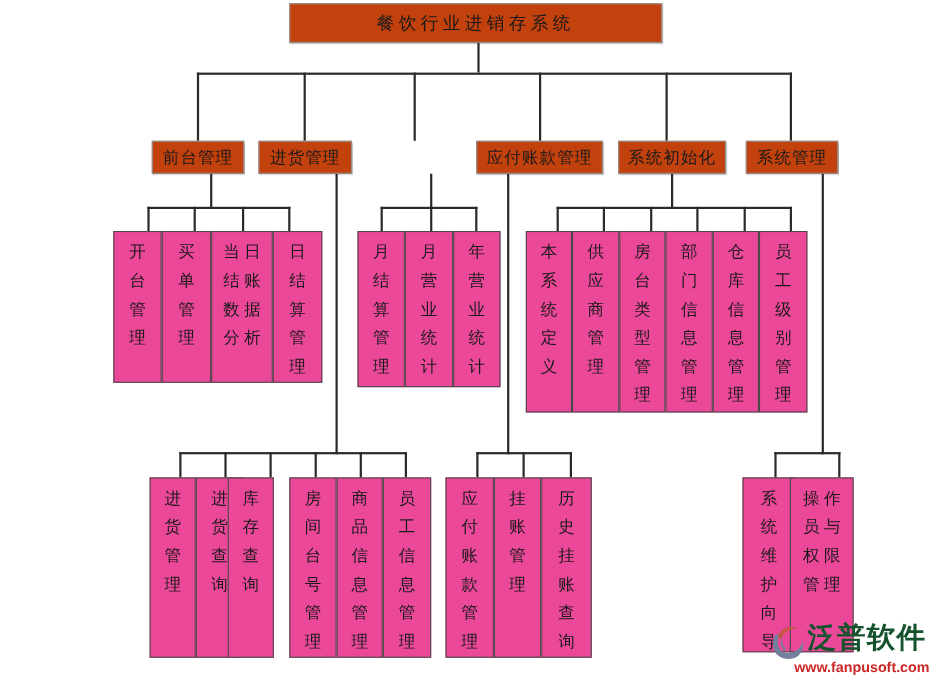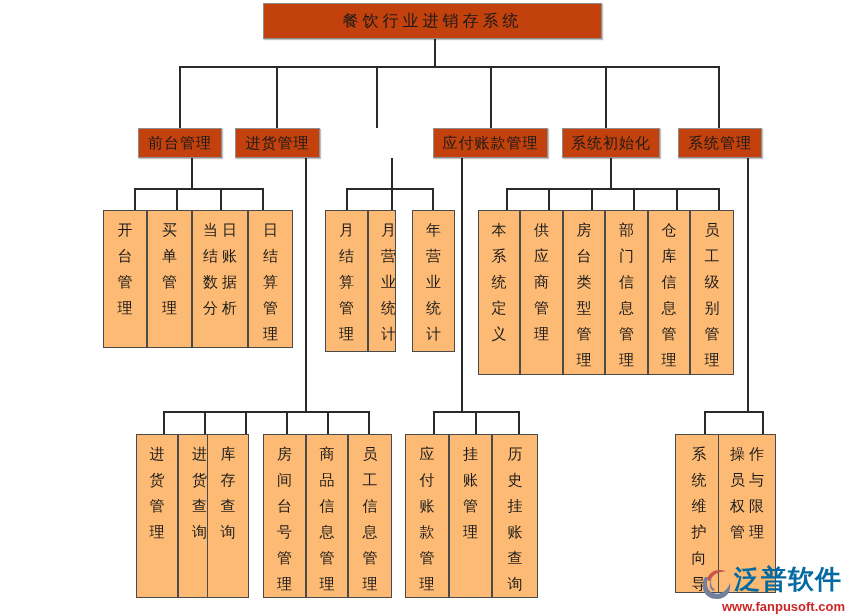--- a/index.html
+++ b/index.html
@@ -7,29 +7,29 @@
           font-family:"Liberation Serif","DejaVu Serif",serif;color:#1a1a1a;}
   
   .ln{position:absolute;background:#2a2a2a;}
   
   .hbx{position:absolute;box-sizing:border-box;background:#c2410c;border:1px solid #8f8f8f;
        box-shadow:1px 1px 1px rgba(0,0,0,0.25);
        display:flex;align-items:center;justify-content:center;
        font-size:15px;letter-spacing:1px;white-space:nowrap;}
   .root{font-size:16px;letter-spacing:4px;}
   
-  .cbx{position:absolute;box-sizing:border-box;background:#fdba74;border:1px solid #4a4a4a;
+  .cbx{position:absolute;box-sizing:border-box;background:#ec4899;border:1px solid #4a4a4a;
        font-size:15px;line-height:26px;text-align:center;padding-top:6px;overflow:hidden;}
   .c1{padding-left:12px;padding-right:12px;}   
   .c2{letter-spacing:4px;padding-left:7px;padding-right:3px;} 
   
   .wm{position:absolute;left:700px;top:564px;width:146px;z-index:5;}
   .wm-row{display:flex;align-items:flex-start;}
   .wm-brand{font-family:"Liberation Sans","DejaVu Sans",sans-serif;font-weight:bold;
-            font-size:26px;line-height:30px;color:#0369a1;letter-spacing:1px;white-space:nowrap;}
+            font-size:26px;line-height:30px;color:#14532d;letter-spacing:1px;white-space:nowrap;}
   .wm-url{font-family:"Liberation Sans","DejaVu Sans",sans-serif;font-weight:bold;
           font-size:13px;color:#cc2626;margin:-1px 0 0 22px;white-space:nowrap;}
   .wm-logo{margin:2px 2px 0 0;flex:none;}
 </style>
 </head>
 <body>
 
 <div class="canvas">
 
   <div class="ln" style="left:434px;top:39px;width:2px;height:27px;"></div>
@@ -90,21 +90,21 @@
   <div class="hbx" style="left:433px;top:128px;width:115px;height:30px;">应付账款管理</div>
   <div class="hbx" style="left:562px;top:128px;width:98px;height:30px;">系统初始化</div>
   <div class="hbx" style="left:678px;top:128px;width:84px;height:30px;">系统管理</div>
 
   <div class="cbx c1" style="left:103px;top:210px;width:44px;height:138px;">开台管理</div>
   <div class="cbx c1" style="left:147px;top:210px;width:45px;height:138px;">买单管理</div>
   <div class="cbx c2" style="left:192px;top:210px;width:56px;height:138px;">当日结账数据分析</div>
   <div class="cbx c1" style="left:248px;top:210px;width:45px;height:138px;">日结算管理</div>
 
   <div class="cbx c1" style="left:325px;top:210px;width:43px;height:142px;">月结算管理</div>
-  <div class="cbx c1" style="left:368px;top:210px;width:28px;height:142px;">月营业统计</div>
+  <div class="cbx c1" style="left:368px;top:210px;width:44px;height:142px;">月营业统计</div>
   <div class="cbx c1" style="left:412px;top:210px;width:43px;height:142px;">年营业统计</div>
 
   <div class="cbx c1" style="left:478px;top:210px;width:42px;height:165px;">本系统定义</div>
   <div class="cbx c1" style="left:520px;top:210px;width:43px;height:165px;">供应商管理</div>
   <div class="cbx c1" style="left:563px;top:210px;width:42px;height:165px;">房台类型管理</div>
   <div class="cbx c1" style="left:605px;top:210px;width:43px;height:165px;">部门信息管理</div>
   <div class="cbx c1" style="left:648px;top:210px;width:42px;height:165px;">仓库信息管理</div>
   <div class="cbx c1" style="left:690px;top:210px;width:44px;height:165px;">员工级别管理</div>
 
   <div class="cbx c1" style="left:136px;top:434px;width:42px;height:164px;">进货管理</div>

